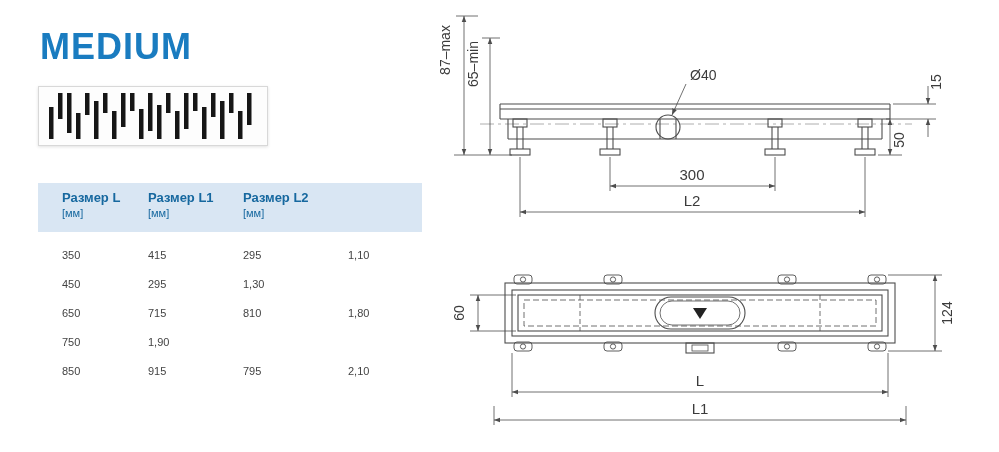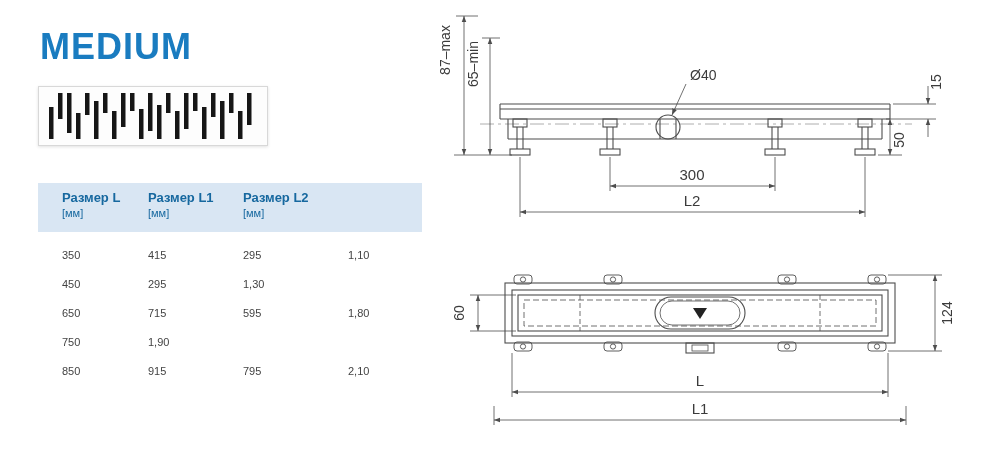--- a/index.html
+++ b/index.html
@@ -94,21 +94,21 @@
         <div>1,10</div>
       </div>
       <div class="trow">
         <div>450</div>
         <div>295</div>
         <div>1,30</div>
       </div>
       <div class="trow">
         <div>650</div>
         <div>715</div>
-        <div>595</div>
+        <div>810</div>
         <div>1,80</div>
       </div>
       <div class="trow">
         <div>750</div>
         <div>1,90</div>
       </div>
       <div class="trow">
         <div>850</div>
         <div>915</div>
         <div>795</div>

